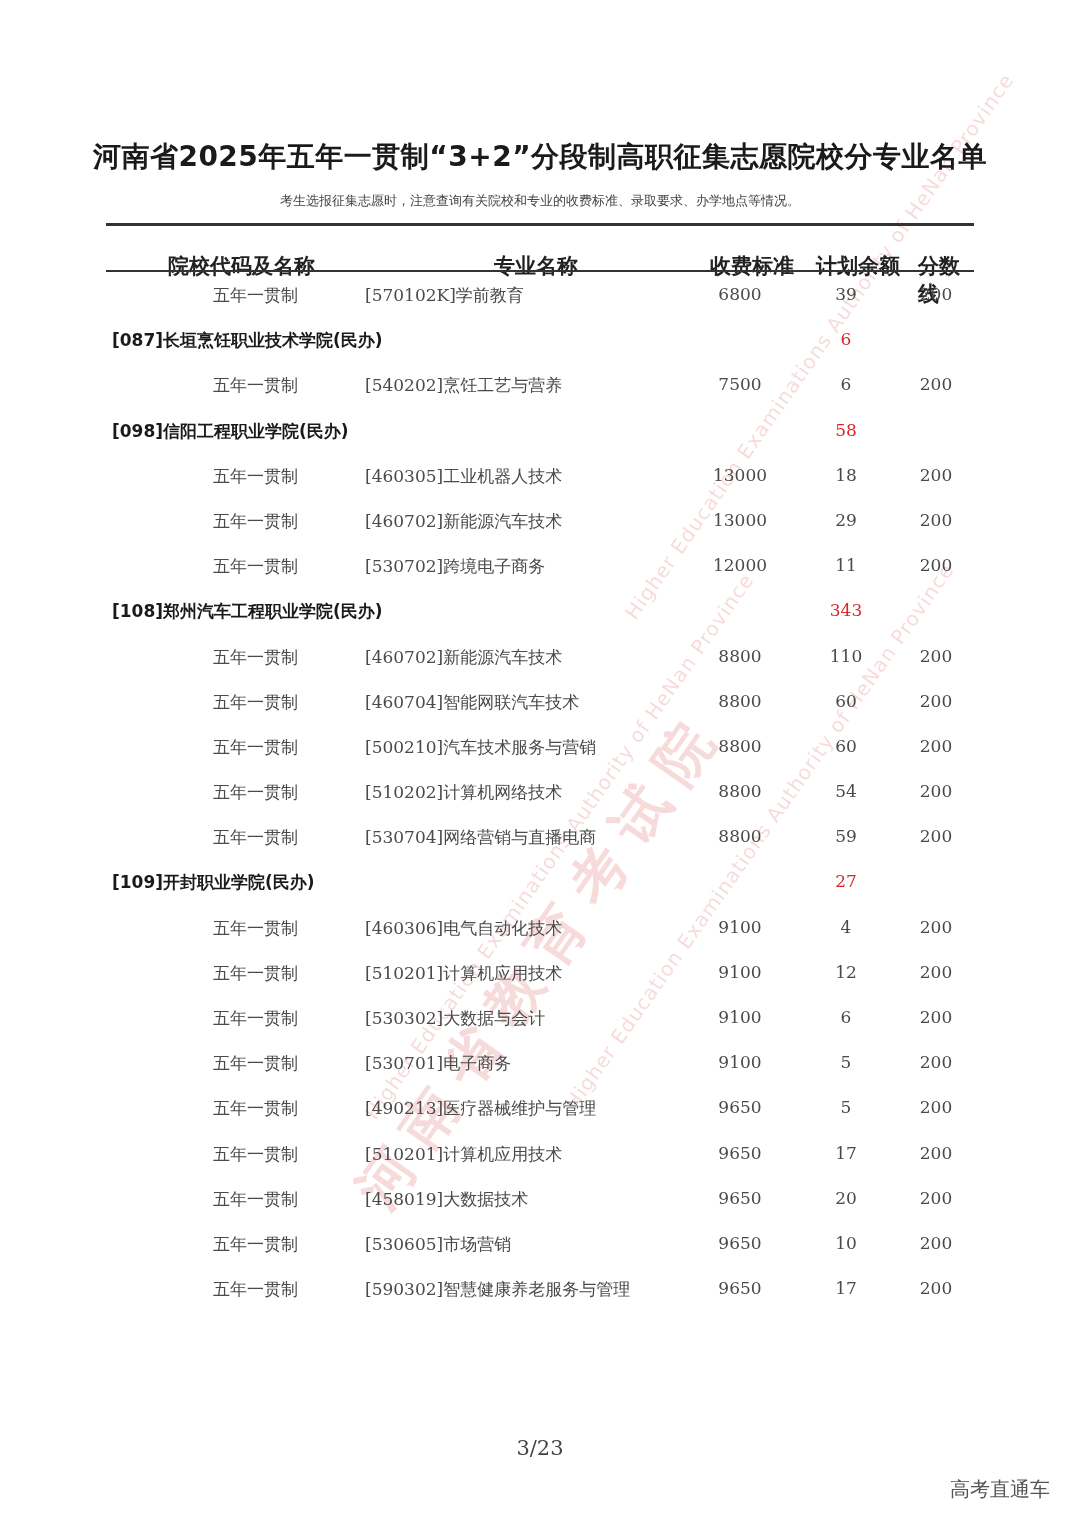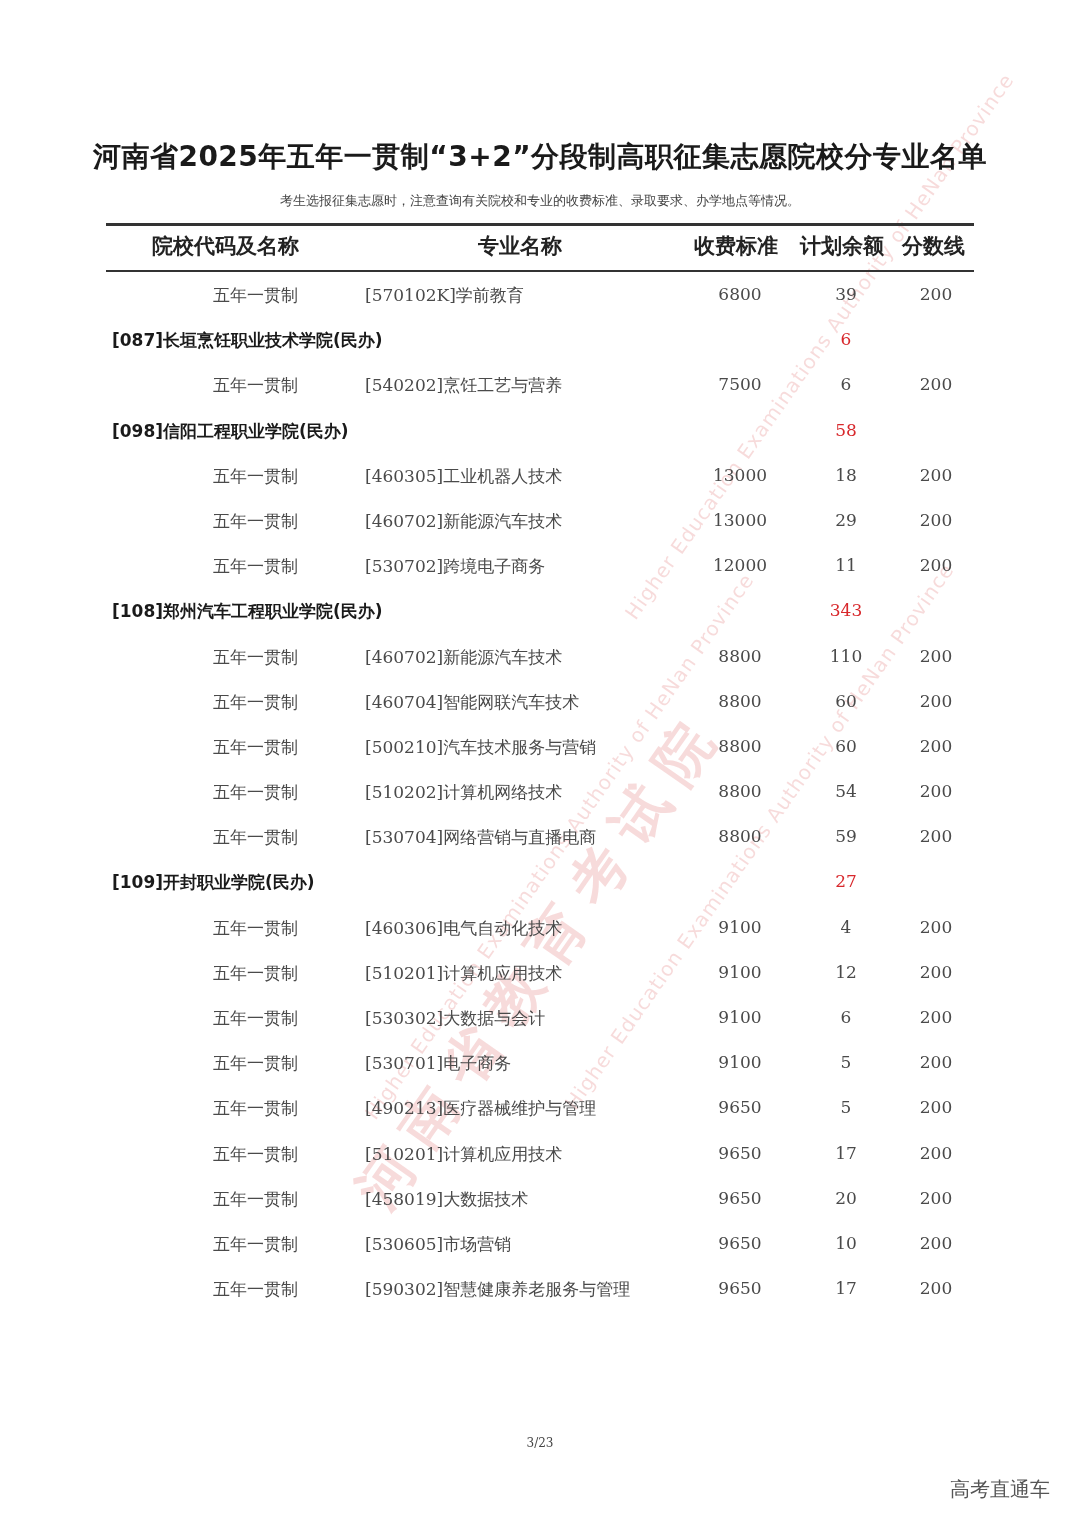--- a/index.html
+++ b/index.html
@@ -6,38 +6,38 @@
   body { width: 1080px; height: 1527px; position: relative; overflow: hidden;
          font-family: "DejaVu Serif", "Liberation Serif", serif; color: #333; }
   .title { position: absolute; top: 138px; left: 0; width: 1080px; text-align: center;
            font-family: "DejaVu Sans", "Liberation Sans", sans-serif; font-weight: bold;
            font-size: 28px; color: #1a1a1a; letter-spacing: 0.5px; }
   .subtitle { position: absolute; top: 192px; left: 0; width: 1080px; text-align: center;
               font-size: 13px; color: #444; }
   .rule-top { position: absolute; top: 223px; left: 106px; width: 868px; height: 3px; background: #333; }
   .header { position: absolute; top: 232px; left: 106px; width: 868px; height: 36px;
             font-family: "DejaVu Sans", "Liberation Sans", sans-serif; font-weight: bold; font-size: 21px; color: #222; }
-  .header span { position: absolute; top: 0; }
+  .header span { position: absolute; top: 20px; margin-left: 16px; }
   .rule-head { position: absolute; top: 270px; left: 106px; width: 868px; height: 2px; background: #333; }
   .rows { position: absolute; top: 272px; left: 0; width: 1080px; }
   .row { position: relative; height: 45.2px; }
   .row span { position: absolute; top: 12px; font-size: 17px; color: #4a4a4a; white-space: nowrap; }
   .row.school span.name { left: 112px; font-family: "DejaVu Sans", "Liberation Sans", sans-serif;
                           font-weight: bold; color: #1a1a1a; font-size: 17px; }
   .row.school span.total { color: #d8282c; width: 60px; left: 816px; text-align: center; }
   .c-type { left: 213px; }
   .c-major { left: 365px; }
   .c-fee { left: 700px; width: 80px; text-align: center; }
   .c-quota { left: 816px; width: 60px; text-align: center; }
   .c-score { left: 906px; width: 60px; text-align: center; }
   .watermark { position: absolute; pointer-events: none; color: rgba(220, 90, 90, 0.22);
                transform: rotate(-55deg); transform-origin: left top; white-space: nowrap; }
   .wm-cn { font-family: "DejaVu Sans", "Liberation Sans", sans-serif; font-weight: bold; font-size: 56px; letter-spacing: 18px; }
   .wm-en { font-family: "DejaVu Sans", "Liberation Sans", sans-serif; font-size: 20px; letter-spacing: 1px; }
-  .page-num { position: absolute; top: 1436px; left: 0; width: 1080px; text-align: center; font-size: 12px; color: #444; }
+  .page-num { position: absolute; top: 1436px; left: 0; width: 1080px; text-align: center; font-size: 21px; color: #444; }
   .source { position: absolute; top: 1476px; right: 30px; font-family: Liberation Serif, serif;
             font-size: 20px; color: #555; }
 </style>
 </head>
 <body>
 
 <div class="watermark wm-cn" style="left:340px; top:1180px;">河南省教育考试院</div>
 <div class="watermark wm-en" style="left:360px; top:1110px;">Higher Education Examinations Authority of HeNan Province</div>
 <div class="watermark wm-en" style="left:560px; top:1100px;">Higher Education Examinations Authority of HeNan Province</div>
 <div class="watermark wm-en" style="left:620px; top:610px;">Higher Education Examinations Authority of HeNan Province</div>

